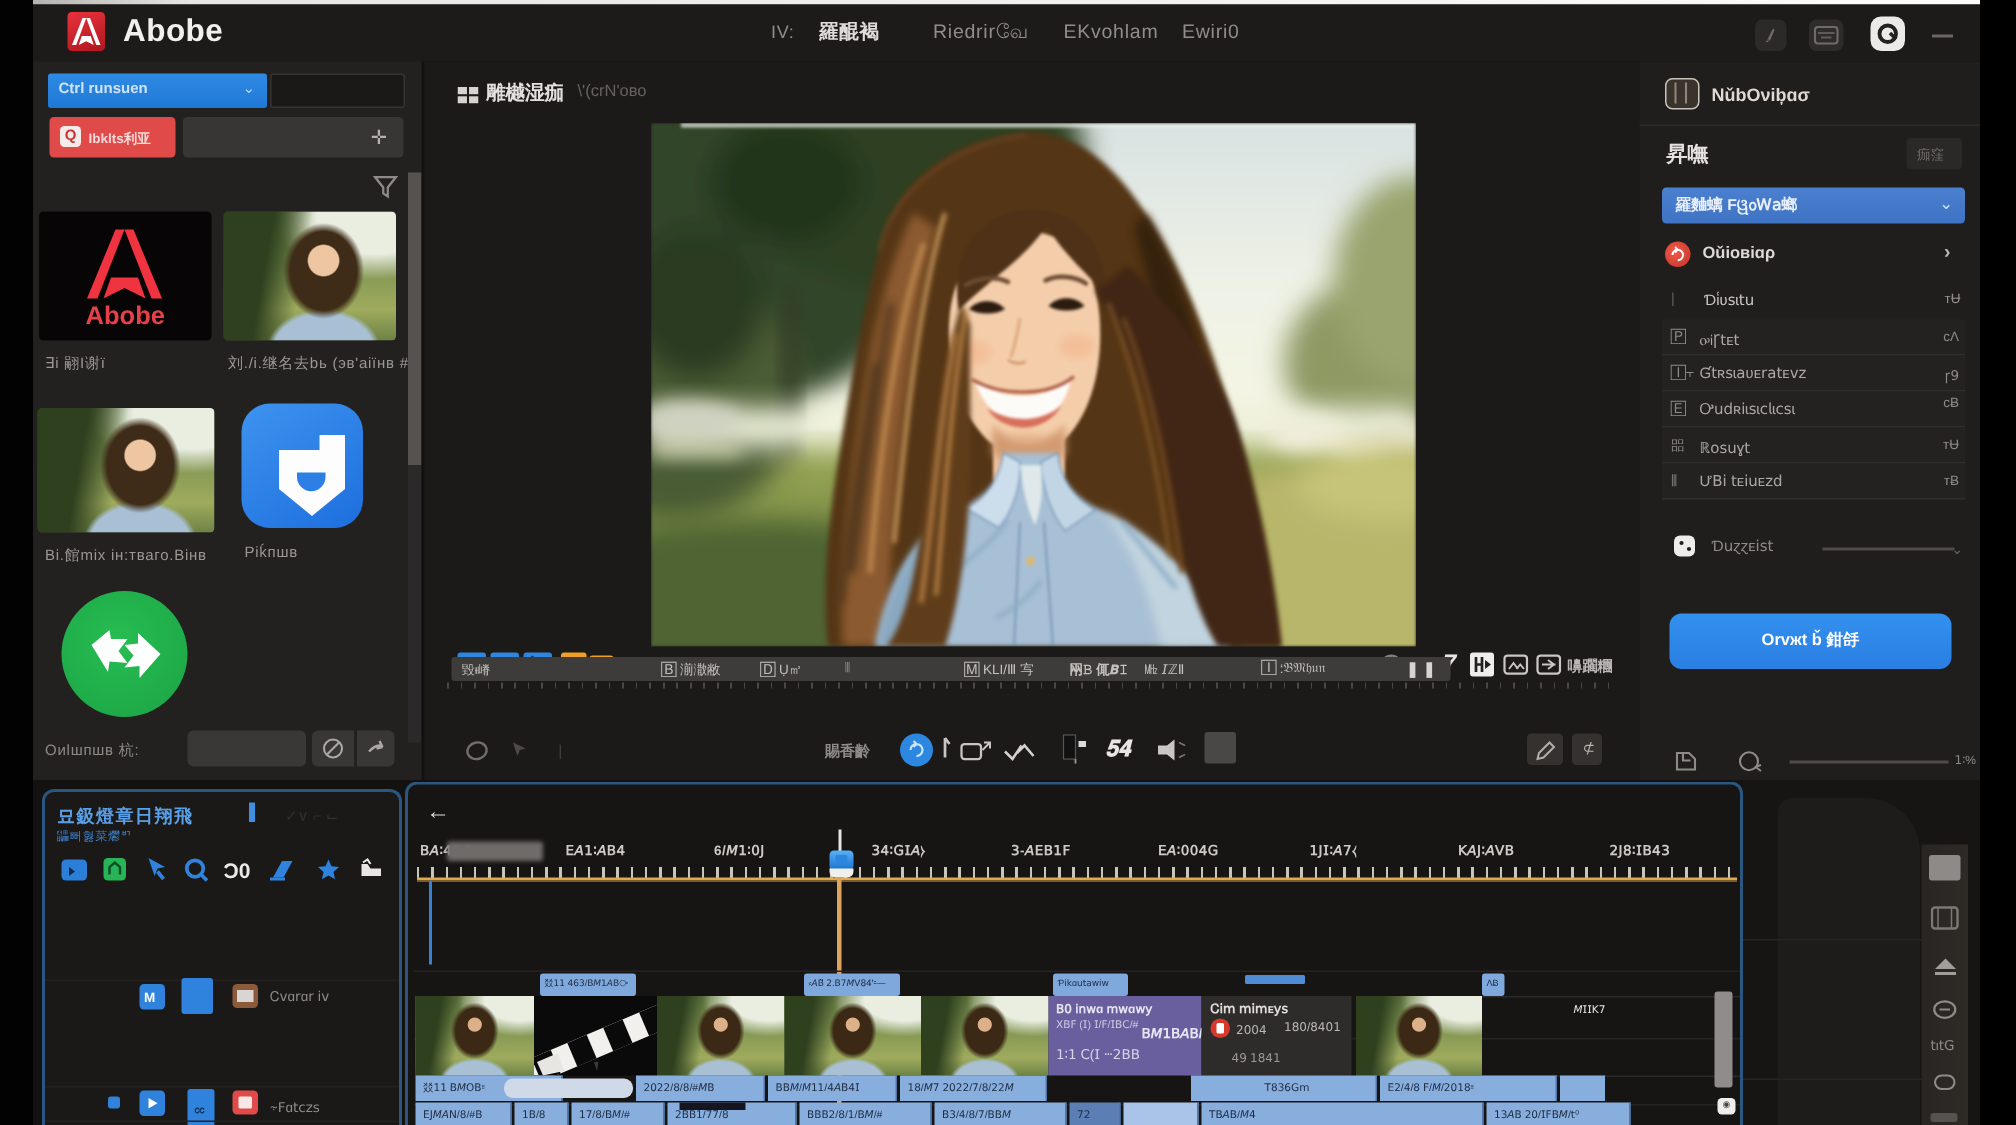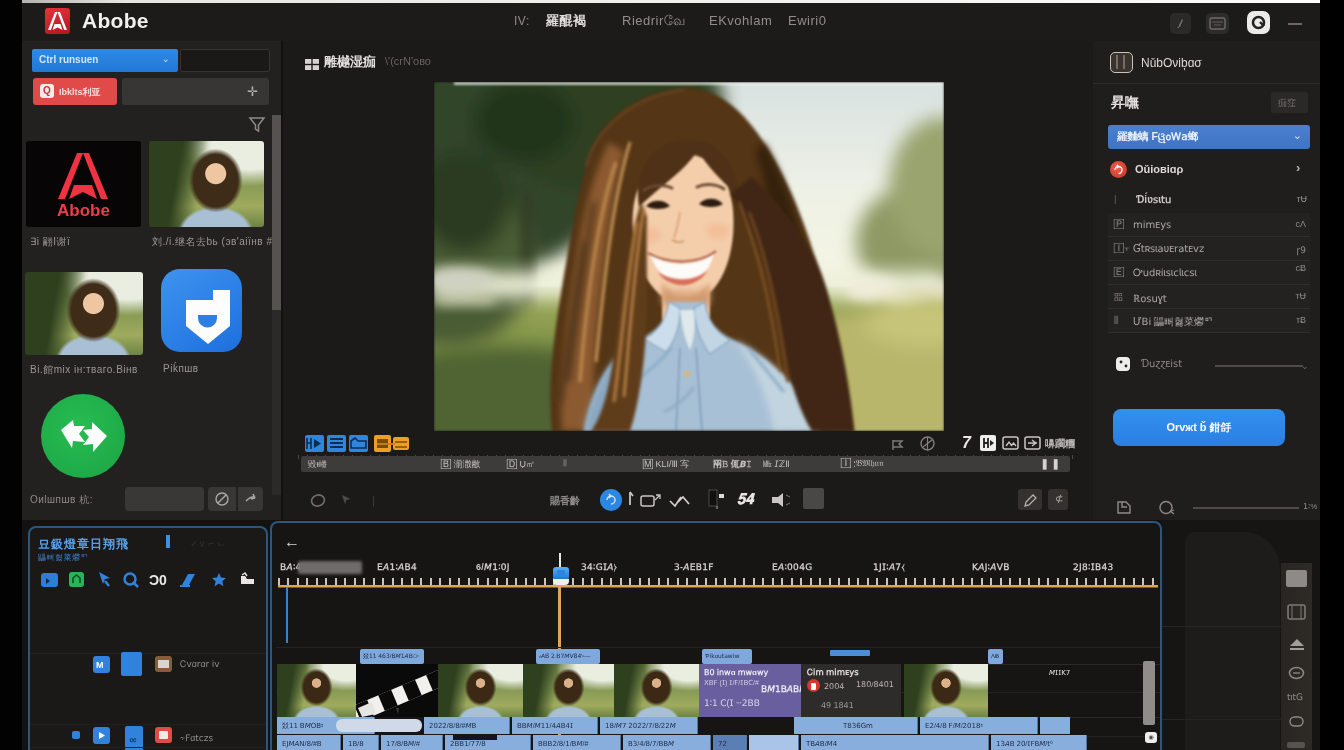--- a/index.html
+++ b/index.html
@@ -462,21 +462,21 @@
         <path d="M4 11 l3 -4 3 4 M9 11 l2.5 -3 2.5 3" stroke="#c9c6c3" stroke-width="1.3" fill="none"></path>
       </svg>
     <svg class="a" style="left:741px;top:394px" width="17" height="16" viewBox="0 0 17 16">
         <rect x="1" y="2" width="15" height="12" rx="2" fill="none" stroke="#c9c6c3" stroke-width="1.5"></rect>
         <path d="M4 8 h9 M8 5 l4 3 -4 3" stroke="#c9c6c3" stroke-width="1.3" fill="none"></path>
       </svg>
     <div class="a garb" style="left:762px;top:396px;color:#b9b6b3;font-size:10px;font-weight:bold">嚊躙糰</div>
 
     <div class="a" style="left:15px;top:414px;width:780px;height:4px;background:repeating-linear-gradient(90deg,#4a4745 0 1px,transparent 1px 9px)"></div>
 
-    <div class="a" style="left:18px;top:415px;width:769px;height:16px;background:#3e3c3a;border-radius:2px">
+    <div class="a" style="left:18px;top:397px;width:666px;height:16px;background:#3e3c3a;border-radius:2px">
       <span class="a garb" style="left:7px;top:3px;color:#c3c0bd;font-size:8.5px">毀ᵻ嵴</span>
       <span class="a garb" style="left:140px;top:2px;color:#c3c0bd;font-size:9px">🄱 湔潵敝</span>
       <span class="a garb" style="left:206px;top:2px;color:#c3c0bd;font-size:9px">🄳 Ụ㎡</span>
       <span class="a garb" style="left:262px;top:2px;color:#8d8a87;font-size:9px">⦀</span>
       <span class="a garb" style="left:342px;top:2px;color:#c3c0bd;font-size:9px">🄼 KLI/Ⅲ 㝍</span>
       <span class="a garb" style="left:412px;top:2px;color:#c3c0bd;font-size:9px;font-weight:bold">㒳𝙱  㑙𝘽𝙸</span>
       <span class="a garb" style="left:462px;top:2px;color:#c3c0bd;font-size:9px">㎒ 𝘐ℤⅡ</span>
       <span class="a garb" style="left:540px;top:2px;color:#c3c0bd;font-size:9px">🄸 ⸵𝔅𝔐𝔥𝔲𝔫</span>
       <span class="a" style="right:10px;top:2px;color:#d6d3d0;font-size:10px;font-weight:bold">❚ ❚</span>
     </div>
@@ -521,77 +521,77 @@
         </svg></div>
     <div class="a" style="left:765px;top:448px;width:20px;height:21px;background:#34312f;border-radius:3px">
         <span class="a" style="left:7px;top:4px;color:#b3b0ad;font-size:10px">⊄</span>
       </div>
   </div>
 
   <div class="a" style="left:1093px;top:41px;width:227px;height:479px;background:#201e1d">
     <div class="a" style="left:17px;top:11px;width:23px;height:21px;background:#3a332c;border:1.5px solid #c9c2ba;border-radius:5px"><svg width="20" height="18" viewBox="0 0 20 18">
           <path d="M6 2 v14 M13 2 v14" stroke="#8d8680" stroke-width="1.4"></path>
         </svg></div>
-    <div class="a garb" style="left:48px;top:15px;color:#ded9d4;font-size:12px;font-weight:normal">NǔbOνіb̦ɑσ</div>
+    <div class="a garb" style="left:48px;top:15px;color:#ded9d4;font-size:12px;font-weight:bold">NǔbOνіb̦ɑσ</div>
     <div class="a" style="left:0;top:42px;width:227px;height:1px;background:#2e2c2a"></div>
     <div class="a garb" style="left:18px;top:53px;color:#e4e1de;font-size:14px;font-weight:bold">昇嘸</div>
     <div class="a" style="left:178px;top:51px;width:37px;height:21px;background:#2b2928;border-radius:3px">
         <span class="a garb" style="left:7px;top:5px;color:#6e6b68;font-size:9px">痂窪</span>
       </div>
     <div class="a" style="left:15px;top:84px;width:202px;height:24px;background:linear-gradient(180deg,#4a80cf,#3f73c4);border-radius:3px">
       <span class="a garb" style="left:9px;top:5px;color:#e8eef8;font-size:10.5px;font-weight:bold">羅麯螭 Fୱ𝗈Ꮃ𝖺螂</span>
       <span class="a" style="right:8px;top:4px;color:#cfe0f5;font-size:11px">⌄</span>
     </div>
     <div class="a" style="left:17px;top:120px;width:17px;height:17px;background:radial-gradient(circle at 40% 40%,#f05a4a,#c33327);border-radius:50%"><svg width="17" height="17" viewBox="0 0 17 17">
           <path d="M5 9 a3.5 3.5 0 1 1 3.5 3.5 m0-7 l-1.8-1.8 m1.8 1.8 l-1.8 1.8" fill="none" stroke="#fff" stroke-width="1.3"></path>
         </svg></div>
     <div class="a garb" style="left:42px;top:122px;color:#dcd9d6;font-size:11px;font-weight:bold">Oǔіοвіɑρ</div>
     <div class="a" style="left:203px;top:119px;color:#b9b6b3;font-size:13px;font-weight:bold">›</div>
 
     <div class="row1 a" style="left:15px;top:148px;width:202px;height:24px">
       <span class="a" style="left:5px;top:5px;color:#6b6865;font-size:9px">∣</span>
-      <span class="a garb" style="left:28px;top:5px;color:#c9c6c3;font-size:10px;font-weight:bold">Ɗі́ʋ𝗌ɩ𝗍𝗎</span>
+      <span class="a garb" style="left:28px;top:5px;color:#c9c6c3;font-size:10px;font-weight:normal">Ɗі́ʋ𝗌ɩ𝗍𝗎</span>
       <span class="a garb" style="right:3px;top:5px;color:#96938f;font-size:9px">ᴛɄ</span>
     </div>
     <div class="lrow a" style="left:15px;top:172px;width:202px;height:24px;background:#242221;border-bottom:1px solid #302e2c">
       <span class="a garb" style="left:6px;top:6px;color:#8e8b88;font-size:9px">🄿</span>
-        <span class="a garb" style="left:25px;top:6px;color:#aaa7a4;font-size:10px">𝗆𝗂𝗆ᴇ𝗒𝗌</span>
+        <span class="a garb" style="left:25px;top:6px;color:#aaa7a4;font-size:10px">ꭴ𝗂Ꞅ𝗍ᴇ𝗍</span>
         <span class="a garb" style="right:4px;top:6px;color:#8e8b88;font-size:9px">ᴄɅ</span>
     </div>
     <div class="lrow a" style="left:15px;top:196px;width:202px;height:24px;background:#242221;border-bottom:1px solid #302e2c">
       <span class="a garb" style="left:6px;top:6px;color:#8e8b88;font-size:9px">🄸⫟</span>
         <span class="a garb" style="left:25px;top:6px;color:#aaa7a4;font-size:10px">Ɠ𝗍ʀ𝗌ɩ𝖺ʋᴇ𝗋𝖺𝗍ᴇ𝗏𝗓</span>
         <span class="a garb" style="right:4px;top:6px;color:#8e8b88;font-size:9px">ꞅ𝟫</span>
     </div>
     <div class="lrow a" style="left:15px;top:220px;width:202px;height:24px;background:#242221;border-bottom:1px solid #302e2c">
       <span class="a garb" style="left:6px;top:6px;color:#8e8b88;font-size:9px">🄴</span>
         <span class="a garb" style="left:25px;top:6px;color:#aaa7a4;font-size:10px">Ꭴ𝗎𝖽ʀ𝗂ɩ𝗌ɩ𝖼𝗅ɩ𝖼𝗌ɩ</span>
         <span class="a garb" style="right:4px;top:2px;color:#8e8b88;font-size:9px">ᴄɃ</span>
     </div>
     <div class="lrow a" style="left:15px;top:244px;width:202px;height:24px;background:#242221;border-bottom:1px solid #302e2c">
       <span class="a garb" style="left:6px;top:6px;color:#8e8b88;font-size:9px">㗊</span>
         <span class="a garb" style="left:25px;top:6px;color:#aaa7a4;font-size:10px">ℝ𝗈𝗌𝗎ɣ𝗍</span>
         <span class="a garb" style="right:4px;top:6px;color:#8e8b88;font-size:9px">ᴛɄ</span>
     </div>
     <div class="lrow a" style="left:15px;top:268px;width:202px;height:24px;background:#242221;border-bottom:1px solid #302e2c">
       <span class="a garb" style="left:6px;top:6px;color:#8e8b88;font-size:9px">⫼</span>
-        <span class="a garb" style="left:25px;top:6px;color:#aaa7a4;font-size:10px">Ư𝖡𝗂 鼺뻐혏菜爩ᄞ</span>
+        <span class="a garb" style="left:25px;top:6px;color:#aaa7a4;font-size:10px">Ư𝖡𝗂 𝗍ᴇ𝗂𝗎ᴇ𝗓𝖽</span>
         <span class="a garb" style="right:4px;top:6px;color:#8e8b88;font-size:9px">ᴛɃ</span>
     </div>
 
     <div class="a" style="left:22px;top:315px;width:17px;height:16px"><svg width="17" height="16" viewBox="0 0 17 16">
           <rect x="1" y="1" width="14" height="14" rx="4" fill="#efedeb"></rect>
           <circle cx="6" cy="6" r="1.4" fill="#23211f"></circle>
           <circle cx="11" cy="10" r="1.4" fill="#23211f"></circle>
         </svg></div>
     <div class="a garb" style="left:48px;top:317px;color:#8f8c89;font-size:10px">Ɗ𝗎ɀɀᴇ𝗂𝗌𝗍</div>
     <div class="a" style="left:122px;top:324px;width:88px;height:1.5px;background:#4e4b49"></div>
     <div class="a" style="left:208px;top:320px;color:#6b6865;font-size:9px">⌄</div>
 
-    <div class="a" style="left:20px;top:368px;width:172px;height:37px;background:linear-gradient(180deg,#3390ef,#2a7fe2);border-radius:8px;text-align:center">
+    <div class="a" style="left:20px;top:368px;width:188px;height:37px;background:linear-gradient(180deg,#3390ef,#2a7fe2);border-radius:8px;text-align:center">
       <span class="garb" style="color:#fdfdfd;font-size:11px;font-weight:bold;line-height:37px">Orvжt b̌ 鉗㧱</span>
     </div>
 
     <svg class="a" style="left:22px;top:458px" width="18" height="17" viewBox="0 0 18 17">
         <path d="M3 3 h8 l4 4 v7 h-12 Z M7 3 v5 h5" fill="none" stroke="#8d8a87" stroke-width="1.4"></path>
       </svg>
     <svg class="a" style="left:64px;top:458px" width="20" height="17" viewBox="0 0 20 17">
         <circle cx="9" cy="8.5" r="6" fill="none" stroke="#8d8a87" stroke-width="1.4"></circle>
         <path d="M13 12 l4 3 m-3 -3 l3 -1" stroke="#8d8a87" stroke-width="1.3"></path>
       </svg>

